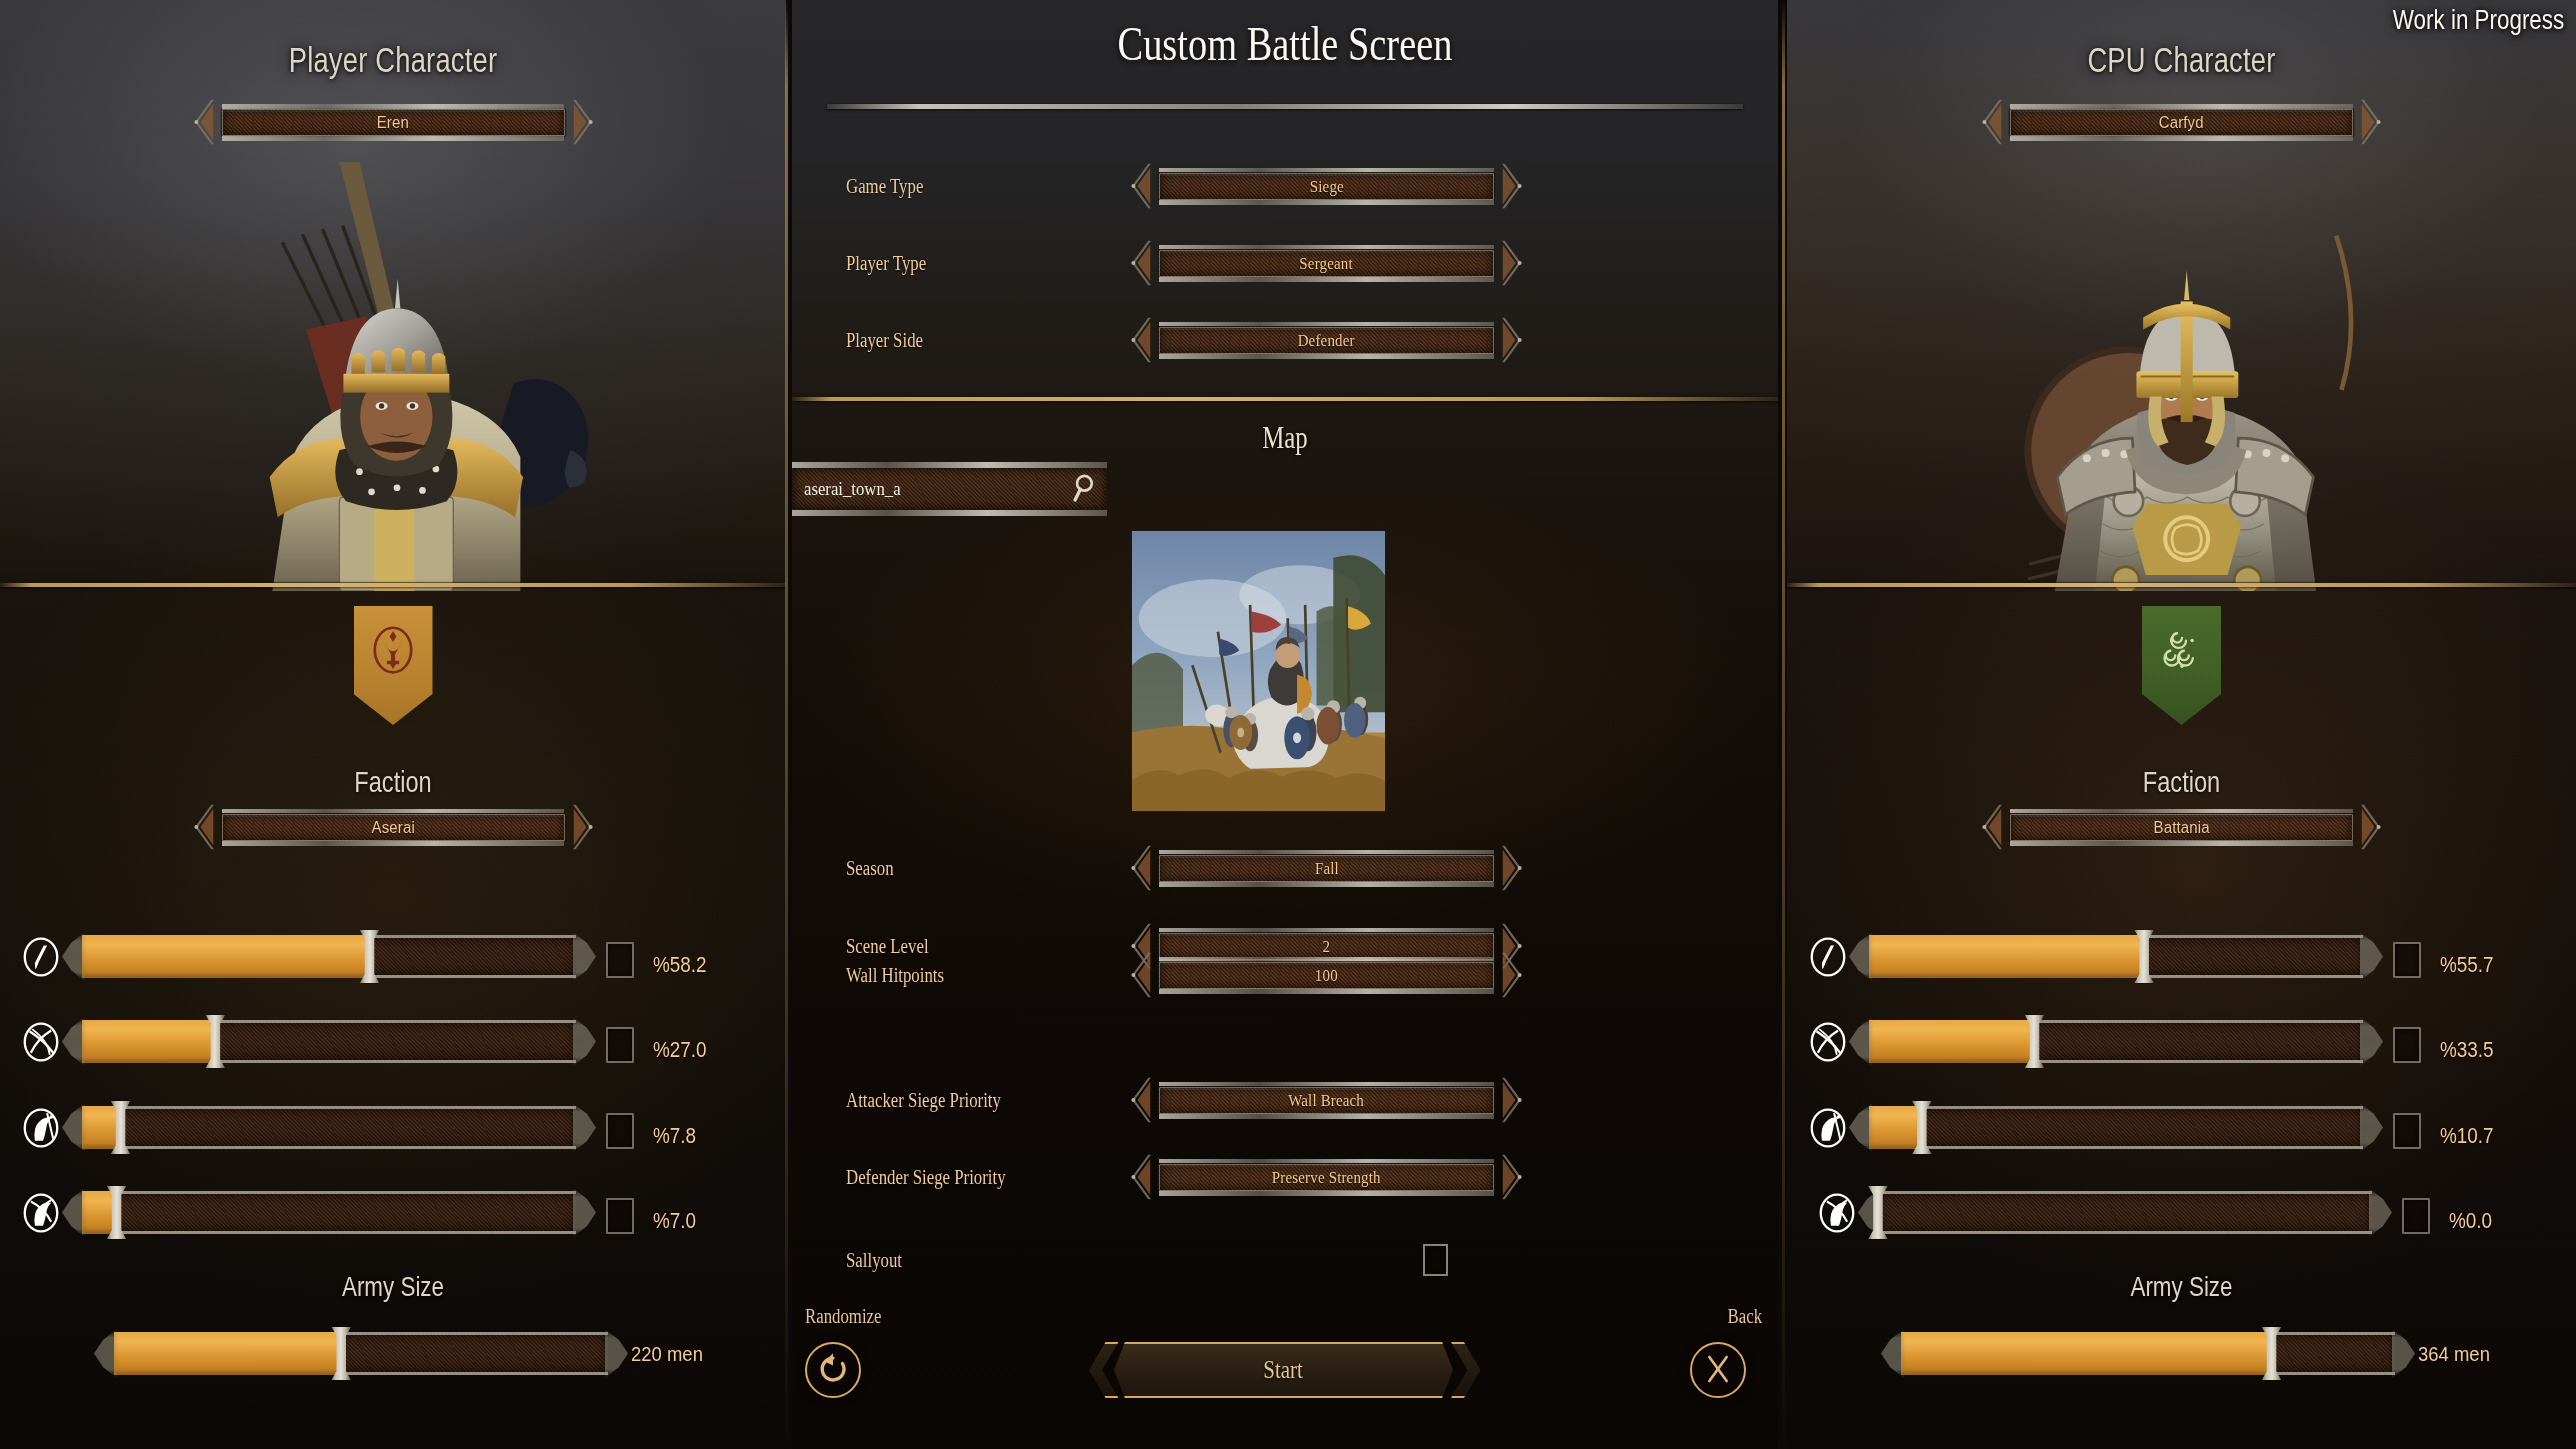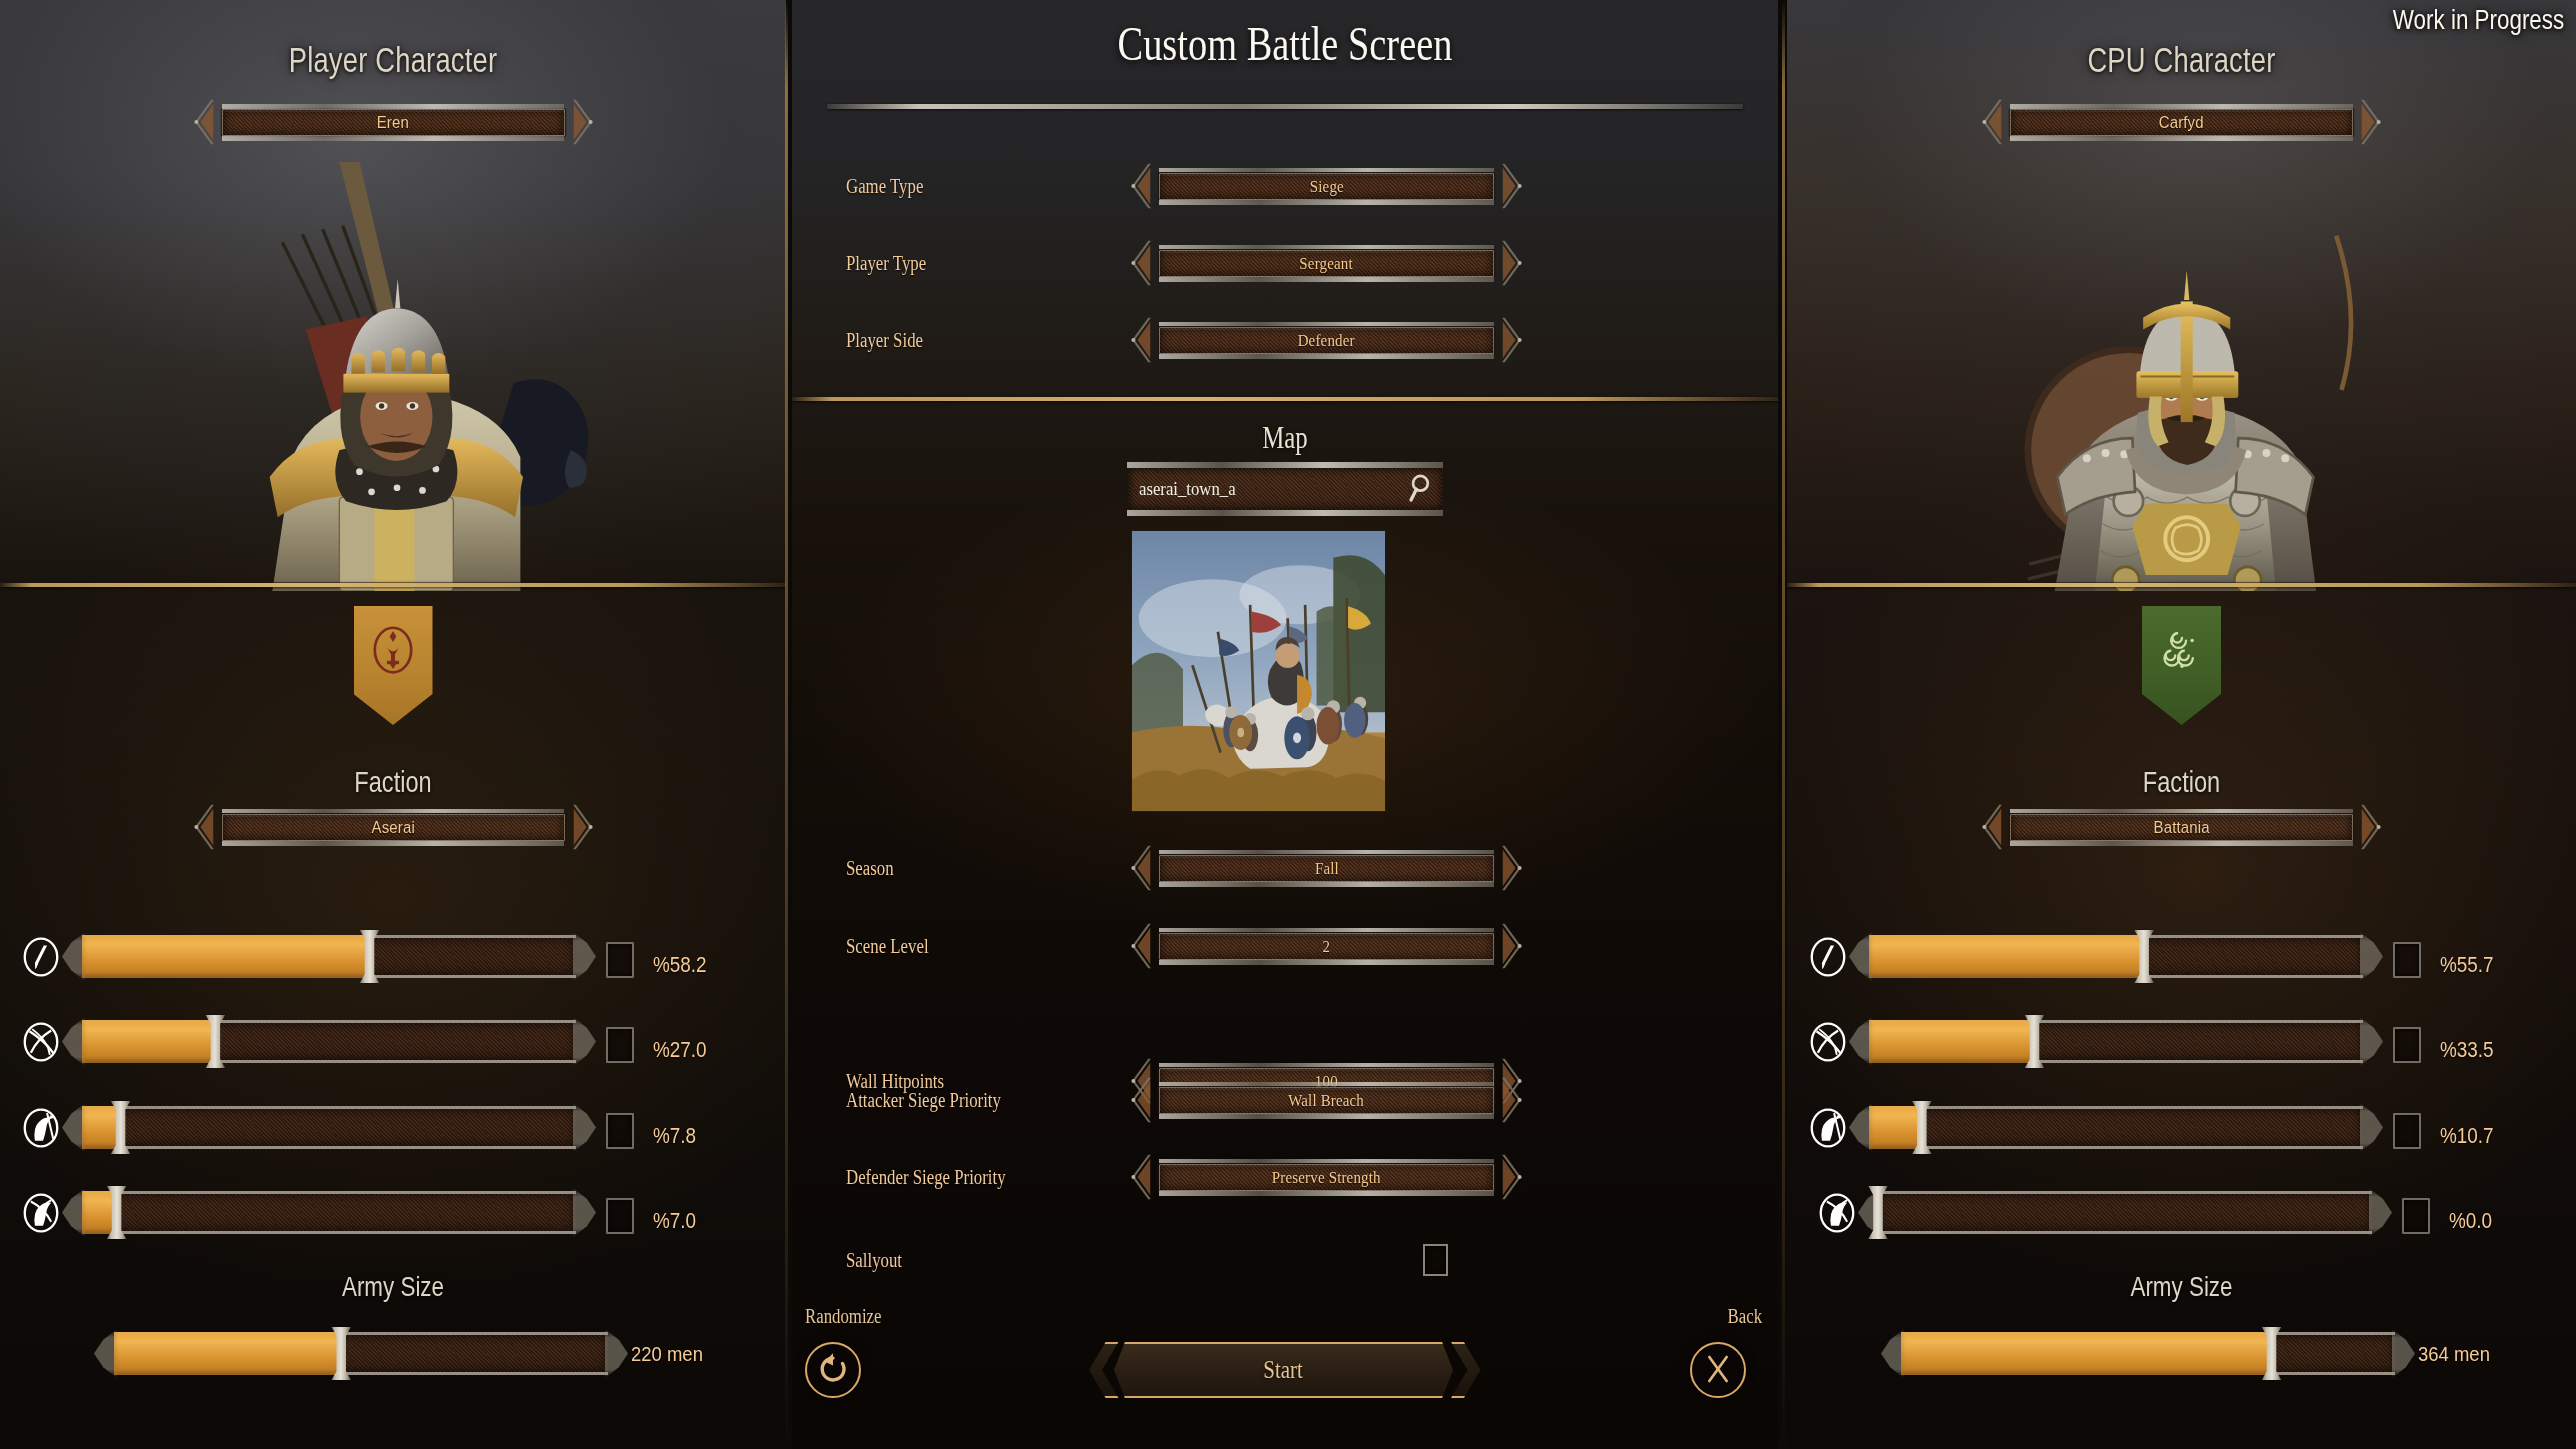--- a/index.html
+++ b/index.html
@@ -223,21 +223,21 @@
     text-shadow:0 0.7px 2px rgba(0,0,0,0.9);
     white-space:nowrap;
   }
 
   #map-heading {
     position:absolute; left:0; right:0;
     text-align:center; font-size:31px; color:#e9e2d1;
     transform:scaleX(0.80); transform-origin:center;
     text-shadow:0 1.3px 4.7px rgba(0,0,0,0.9);
   }
-  .search-wrap { position:absolute; display:flex; justify-content:center; left:0; right:0; }
+  .search-wrap { position:absolute; display:flex; justify-content:flex-start; left:0; right:0; }
   .search-box {
     position:relative; width:315px; height:42px;
     background:
       repeating-linear-gradient(46deg, rgba(96,60,34,0.6) 0 1.3px, rgba(50,30,18,0.6) 1.3px 2.7px),
       linear-gradient(180deg,#3a2317 0%, #2e1b11 60%, #25150d 100%);
     border:1.3px solid rgba(30,22,16,0.9);
     display:flex; align-items:center;
     box-shadow:inset 0 0 9.4px rgba(0,0,0,0.8);
   }
   .search-box::before, .search-box::after {
@@ -730,21 +730,21 @@
             </span>
             <span class="sel-arrow">
               <svg viewBox="0 0 46 74">
                 <path d="M12 4 L36 37 L12 70 L16 70 L40 37 L16 4 Z" fill="#7e7665" opacity="0.85"></path>
                 <path d="M13 10 L32 37 L13 64 L13 10Z" fill="#8d5a32" opacity="0.75"></path>
                 <circle cx="38" cy="37" r="3" fill="#b9b0a0"></circle>
               </svg>
             </span>
           </span>
         </div>
-        <div class="cfg-row" style="left: 54px; top: 1056px;">
+        <div class="cfg-row" style="left: 54px; top: 950px;">
           <span class="cfg-label" style="width:282px;">Wall Hitpoints</span>
           <span class="selector row-sel">
             <span class="sel-arrow">
               <svg viewBox="0 0 46 74">
                 <path d="M34 4 L10 37 L34 70 L30 70 L6 37 L30 4 Z" fill="#7e7665" opacity="0.85"></path>
                 <path d="M33 10 L14 37 L33 64 L33 10Z" fill="#8d5a32" opacity="0.75"></path>
                 <circle cx="8" cy="37" r="3" fill="#b9b0a0"></circle>
               </svg>
             </span>
             <span class="sel-box">

